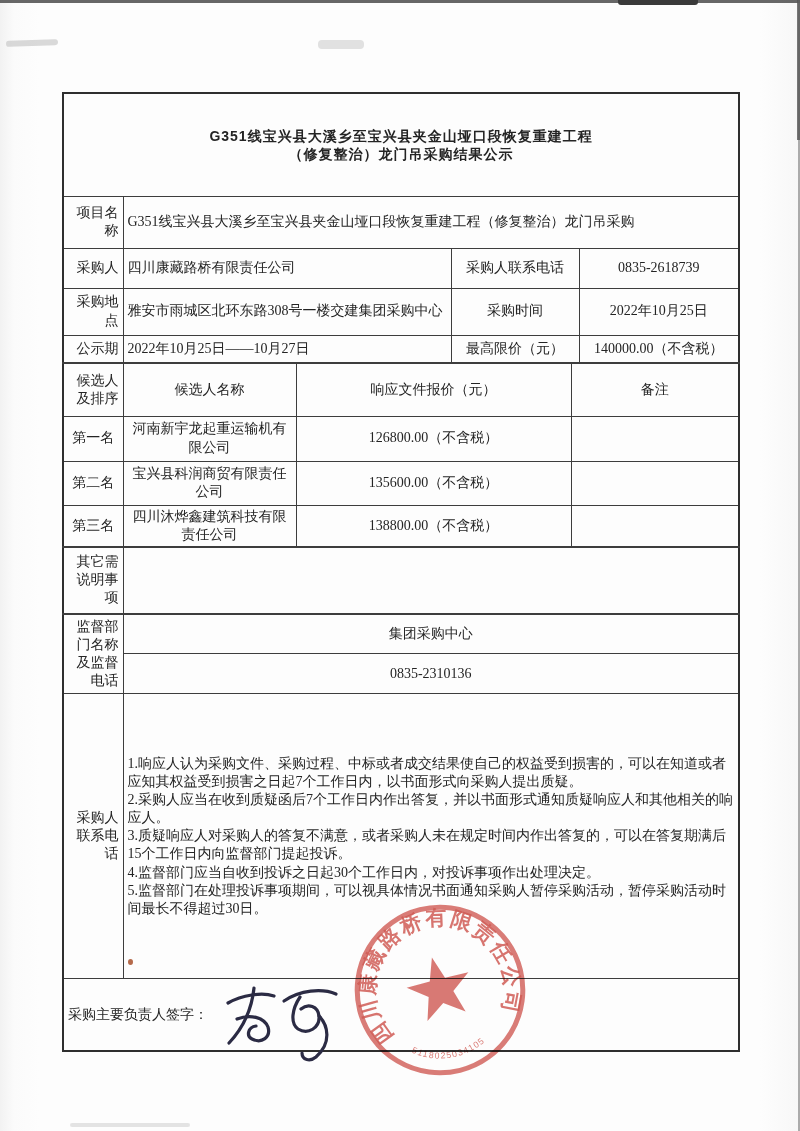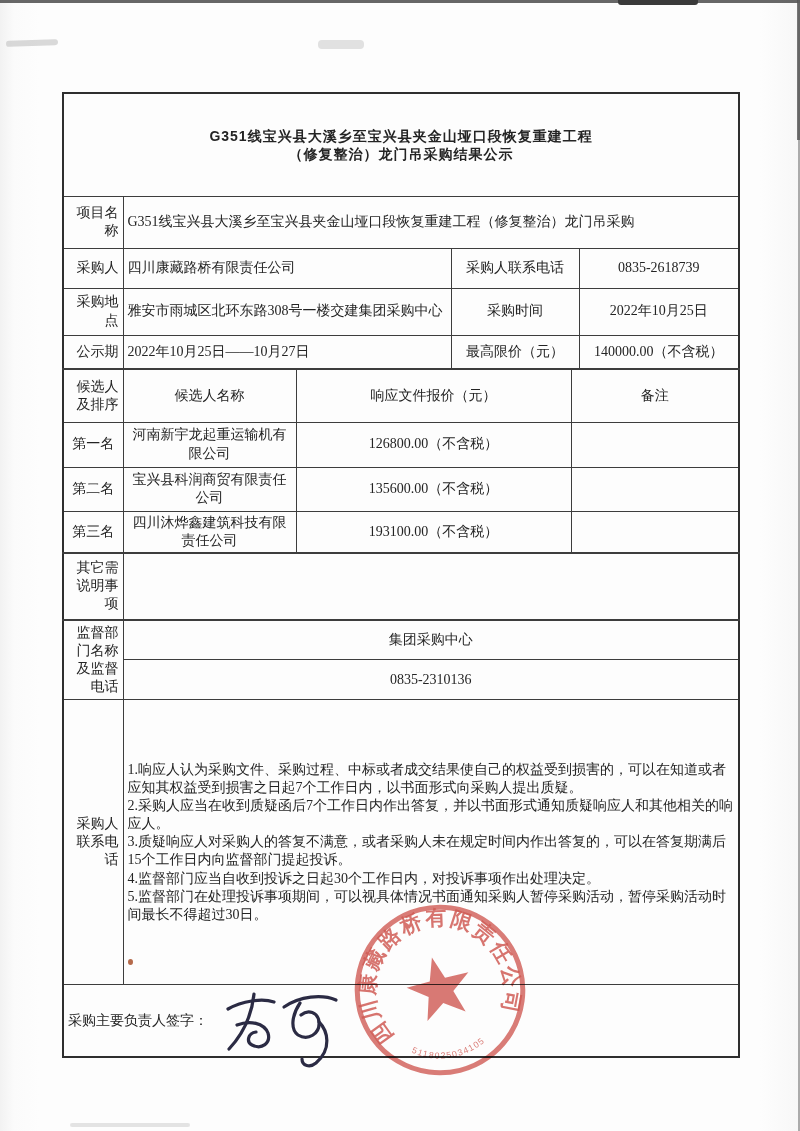--- a/index.html
+++ b/index.html
@@ -44,21 +44,21 @@
   .sig-label{display:inline-block;}
   .sig-svg{position:absolute;left:158px;top:2px;overflow:visible;}
 
   .stamp{
     position:absolute;left:334px;top:898px;width:212px;height:184px;
     mix-blend-mode:multiply;opacity:.9;transform:rotate(-14deg);
     pointer-events:none;
   }
 
   .h-title{height:103px;} .h-r1{height:52px;} .h-r2{height:40px;}
-  .h-r3{height:47px;} .h-r4{height:34px;} .h-r5{height:53px;}
+  .h-r3{height:47px;} .h-r4{height:28px;} .h-r5{height:53px;}
   .h-r6{height:45px;} .h-r7{height:44px;} .h-r8{height:38px;}
   .h-r9{height:67px;} .h-r10a{height:40px;} .h-r10b{height:40px;}
   .h-r11{height:285px;} .h-r12{height:72px;}
 </style>
 </head>
 <body>
 
 <div class="scan-page">
 
   <div class="art-top-line"></div>
@@ -129,21 +129,21 @@
     </tr>
     <tr class="h-r7">
       <td class="cell-center">第二名</td>
       <td class="cell-center">宝兴县科润商贸有限责任公司</td>
       <td colspan="2" class="cell-center small">135600.00（不含税）</td>
       <td colspan="2"></td>
     </tr>
     <tr class="h-r8">
       <td class="cell-center">第三名</td>
       <td class="cell-center">四川沐烨鑫建筑科技有限责任公司</td>
-      <td colspan="2" class="cell-center small">193100.00（不含税）</td>
+      <td colspan="2" class="cell-center small">138800.00（不含税）</td>
       <td colspan="2"></td>
     </tr>
 
     <tr class="h-r9 thick">
       <td class="cell-label">其它需说明事项</td>
       <td colspan="5"></td>
     </tr>
 
     <tr class="h-r10a thick">
       <td rowspan="2" class="cell-label">监督部门名称及监督电话</td>

